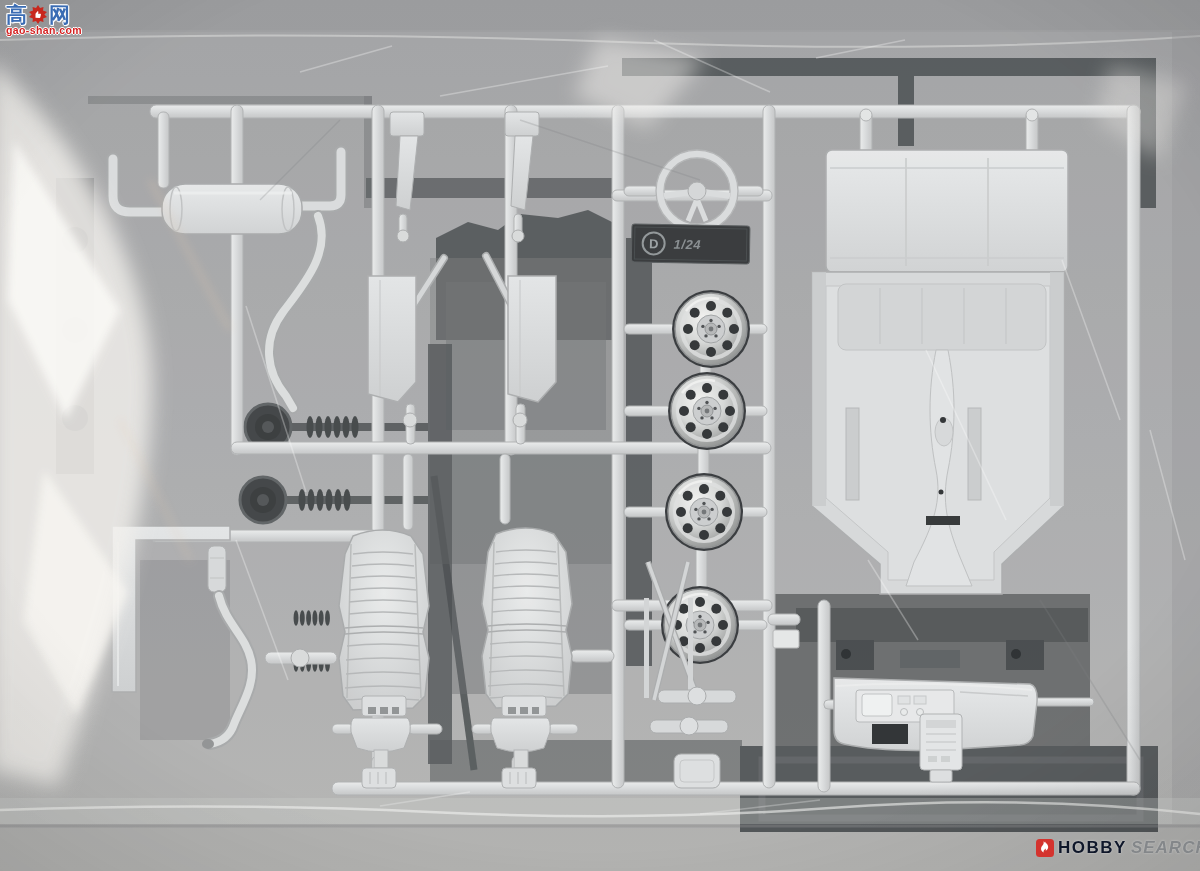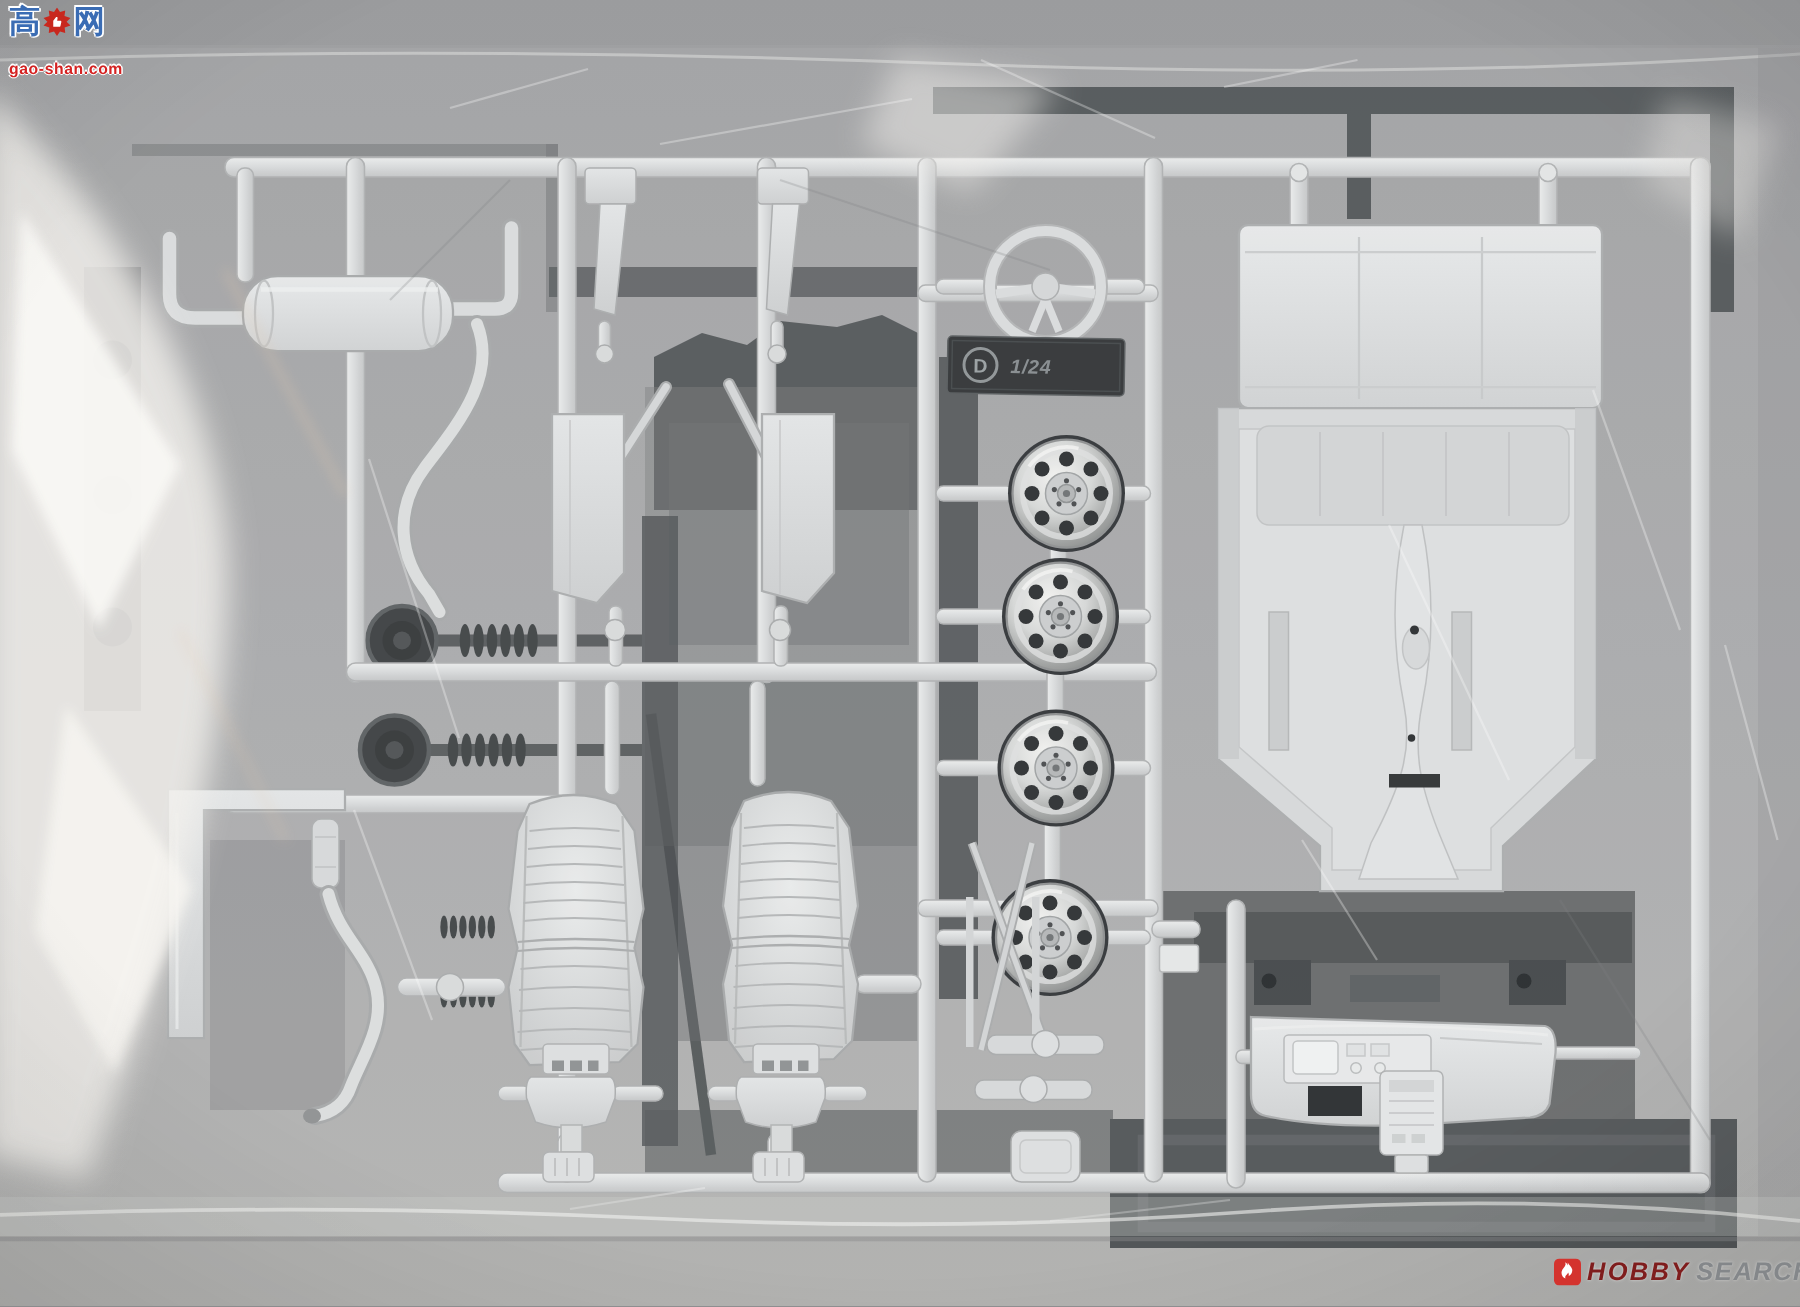--- a/index.html
+++ b/index.html
@@ -6,26 +6,26 @@
   .scene{position:relative;width:1200px;height:871px;overflow:hidden;
          background:#a4a5a7;font-family:"Liberation Sans",sans-serif;}
   .scene svg.photo{position:absolute;left:0;top:0;}
   
   .wm-tl{position:absolute;left:6px;top:4px;z-index:5;}
   .wm-tl-row{display:flex;align-items:center;gap:1px;}
   .wm-cjk{color:#3a6cb4;font-weight:bold;font-size:21px;line-height:1;
     text-shadow:-1px 0 #fff,1px 0 #fff,0 -1px #fff,0 1px #fff,1px 1px #fff,-1px -1px #fff;}
   .wm-gear{display:inline-flex;width:20px;height:20px;}
   .wm-domain{color:#d42222;font-weight:bold;font-size:10.5px;letter-spacing:.4px;
-    margin-top:16px;line-height:1;
+    margin-top:0px;line-height:1;
     text-shadow:-1px 0 #fff,1px 0 #fff,0 -1px #fff,0 1px #fff;}
   
   .wm-br{position:absolute;left:1036px;top:838px;z-index:5;display:flex;align-items:center;gap:4px;}
   .hs-icon{display:inline-flex;width:18px;height:18px;}
-  .hs-hobby{color:#7f1d1d;font-weight:bold;font-style:italic;font-size:17px;letter-spacing:1.5px;
+  .hs-hobby{color:#0f172a;font-weight:bold;font-size:17px;letter-spacing:1.5px;
     text-shadow:0 0 2px rgba(255,255,255,.55);}
   .hs-search{color:#84878a;font-weight:bold;font-style:italic;font-size:17px;letter-spacing:1px;
     text-shadow:0 0 2px rgba(255,255,255,.45);}
   text{font-family:"Liberation Sans",sans-serif;}
 </style>
 </head>
 <body>
 
 <div class="scene">
 <svg class="photo" width="1200" height="871" viewBox="0 0 1200 871">

